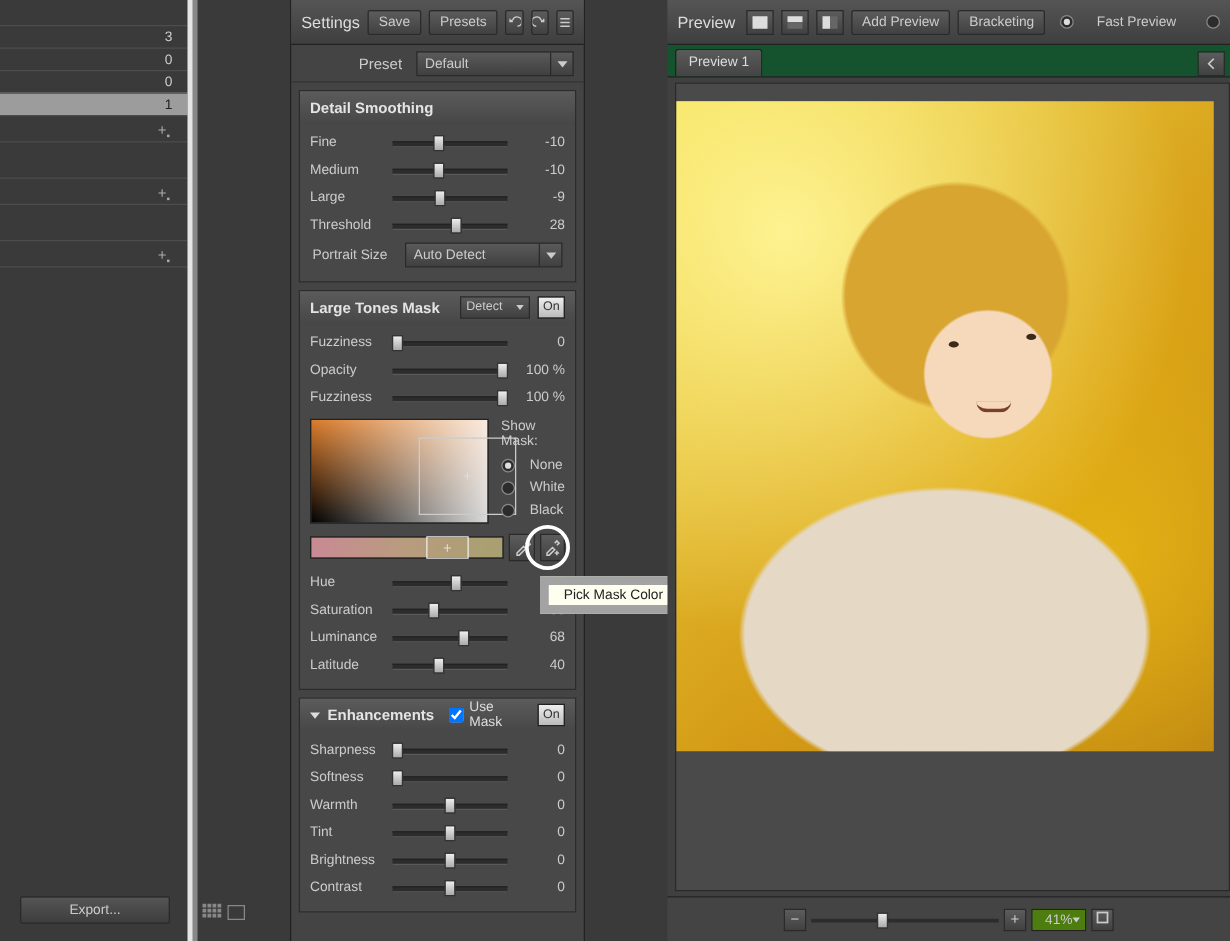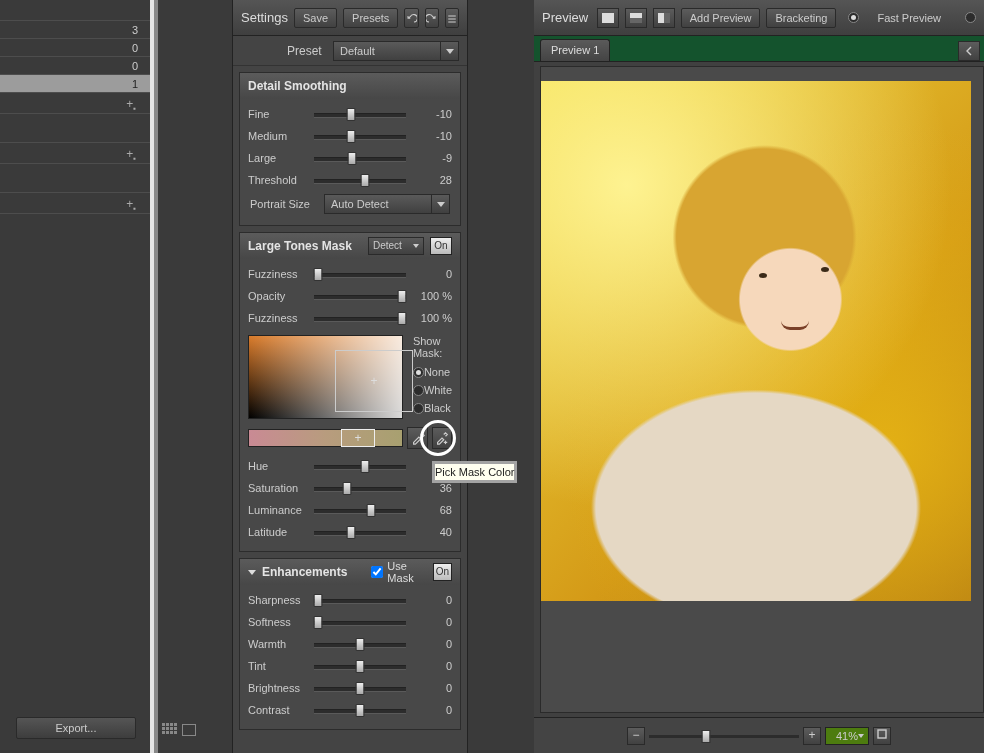--- a/index.html
+++ b/index.html
@@ -38,21 +38,21 @@
   .dd-caret { position:absolute; right:0; top:0; width:18px; height:18px; border-left:1px solid #2a2a2a; text-align:center; }
   .dd-caret::after { content:""; position:absolute; left:5px; top:7px; border-left:4px solid transparent; border-right:4px solid transparent; border-top:5px solid #ccc; }
 
   .section { margin:6px; border:1px solid #2c2c2c; background:#484848; }
   .sec-hdr { height:26px; background:linear-gradient(#5b5b5b,#474747); color:#e4e4e4; font-weight:bold; font-size:12px; padding:0 8px; display:flex; align-items:center; gap:6px; }
   .sec-hdr .caret { width:0; height:0; border-left:4px solid transparent; border-right:4px solid transparent; border-top:5px solid #ddd; }
   .sec-hdr .spacer { flex:1; }
   .sec-hdr .mini-dd { height:18px; width:56px; background:linear-gradient(#5a5a5a,#404040); border:1px solid #2a2a2a; font-size:10px; color:#ccc; line-height:16px; padding:0 4px; position:relative; font-weight:normal; }
   .sec-hdr .mini-dd::after { content:""; position:absolute; right:4px; top:6px; border-left:3px solid transparent; border-right:3px solid transparent; border-top:4px solid #ccc; }
   .on-btn { width:22px; height:18px; background:linear-gradient(#eee,#bbb); color:#333; font-size:10px; line-height:16px; text-align:center; border:1px solid #222; font-weight:normal; }
-  .chk-label { font-size:11px; font-weight:normal; color:#ddd; display:flex; align-items:center; gap:4px;margin-left:12px; }
+  .chk-label { font-size:11px; font-weight:normal; color:#ddd; display:flex; align-items:center; gap:4px; }
   .chk-label input { width:12px; height:12px; }
 
   .sec-body { padding:4px 8px 8px 8px; }
   .slider-row { display:flex; align-items:center; height:22px; gap:4px; }
   .slider-row .lbl { width:62px; color:#ccc; font-size:11px; }
   .slider-row .track { flex:1; height:14px; position:relative; }
   .slider-row .track::before { content:""; position:absolute; left:0; right:0; top:6px; height:3px; background:#2c2c2c; border-top:1px solid #222; border-bottom:1px solid #5a5a5a; }
   .slider-row .thumb { position:absolute; top:1px; width:9px; height:13px; background:linear-gradient(#eee,#aaa); border:1px solid #333; border-radius:1px; transform:translateX(-50%); }
   .slider-row .val { width:42px; text-align:right; color:#ccc; font-size:11px; }
 
@@ -63,32 +63,32 @@
   
   .color-area { display:flex; gap:10px; margin-top:6px; }
   .grad-box { width:170px; height:84px; background:
     linear-gradient(to right, rgba(255,255,255,0) 0%, rgba(255,255,255,.85) 100%),
     linear-gradient(to top, #000 0%, #d97b2b 100%);
     border:1px solid #222; position:relative; }
   .grad-sel { position:absolute; border:1px solid #ccc; }
   .grad-plus { position:absolute; color:#ddd; font-size:12px; transform:translate(-50%,-50%); }
   .mask-opts { flex:1; font-size:11px; color:#ccc; }
   .mask-opts .t { margin-bottom:4px; }
-  .radio-row { display:flex; align-items:center; gap:0; height:18px; }
+  .radio-row { display:flex; align-items:center; gap:12px; height:18px; }
   .radio-row .r { width:11px; height:11px; border-radius:50%; border:1px solid #888; background:#2c2c2c; position:relative; }
   .radio-row .r.checked::after { content:""; position:absolute; left:2px; top:2px; width:5px; height:5px; border-radius:50%; background:#ddd; }
 
   .swatch-row { display:flex; align-items:center; gap:4px; margin-top:8px; height:22px; position:relative; }
   .swatch-strip { width:170px; height:18px; border:1px solid #222; background:linear-gradient(to right,#c98a94,#b89c7e,#a8a070); position:relative; }
   .swatch-sel { position:absolute; top:-1px; width:34px; height:18px; border:1px solid #eee; }
   .swatch-plus { position:absolute; left:50%; top:50%; transform:translate(-50%,-50%); color:#ddd; font-size:12px; }
   .tool-btn { width:22px; height:22px; background:linear-gradient(#5c5c5c,#414141); border:1px solid #2a2a2a; display:flex; align-items:center; justify-content:center; }
 
   .anno-circle { position:absolute; border:3px solid #fff; border-radius:50%; pointer-events:none; }
-  .tooltip { position:absolute; background:#fffff0; border:3px solid #a3a3a3; color:#222; font-size:11px; padding:2px 0; white-space:nowrap; }
+  .tooltip { position:absolute; background:#fffff0; border:7px solid #a3a3a3; color:#222; font-size:11px; padding:2px 12px; white-space:nowrap; }
 
   
   .preview { position:absolute; left:534px; top:0; width:450px; height:753px; background:#404040; }
   .preview .hdr { height:36px; }
   .view-btn { width:22px; height:20px; background:linear-gradient(#5c5c5c,#414141); border:1px solid #2a2a2a; display:inline-flex; align-items:center; justify-content:center; }
   .view-btn .vs { width:12px; height:10px; background:#ddd; }
   .view-btn .vh { width:12px; height:10px; background:linear-gradient(#ddd 0 50%, #666 50% 100%); }
   .view-btn .vv { width:12px; height:10px; background:linear-gradient(to right,#ddd 0 50%, #666 50% 100%); }
   .fast-radio { width:11px; height:11px; border-radius:50%; border:1px solid #888; background:#2c2c2c; position:relative; display:inline-block; vertical-align:middle; }
   .fast-radio.checked::after { content:""; position:absolute; left:2px; top:2px; width:5px; height:5px; border-radius:50%; background:#ddd; }

